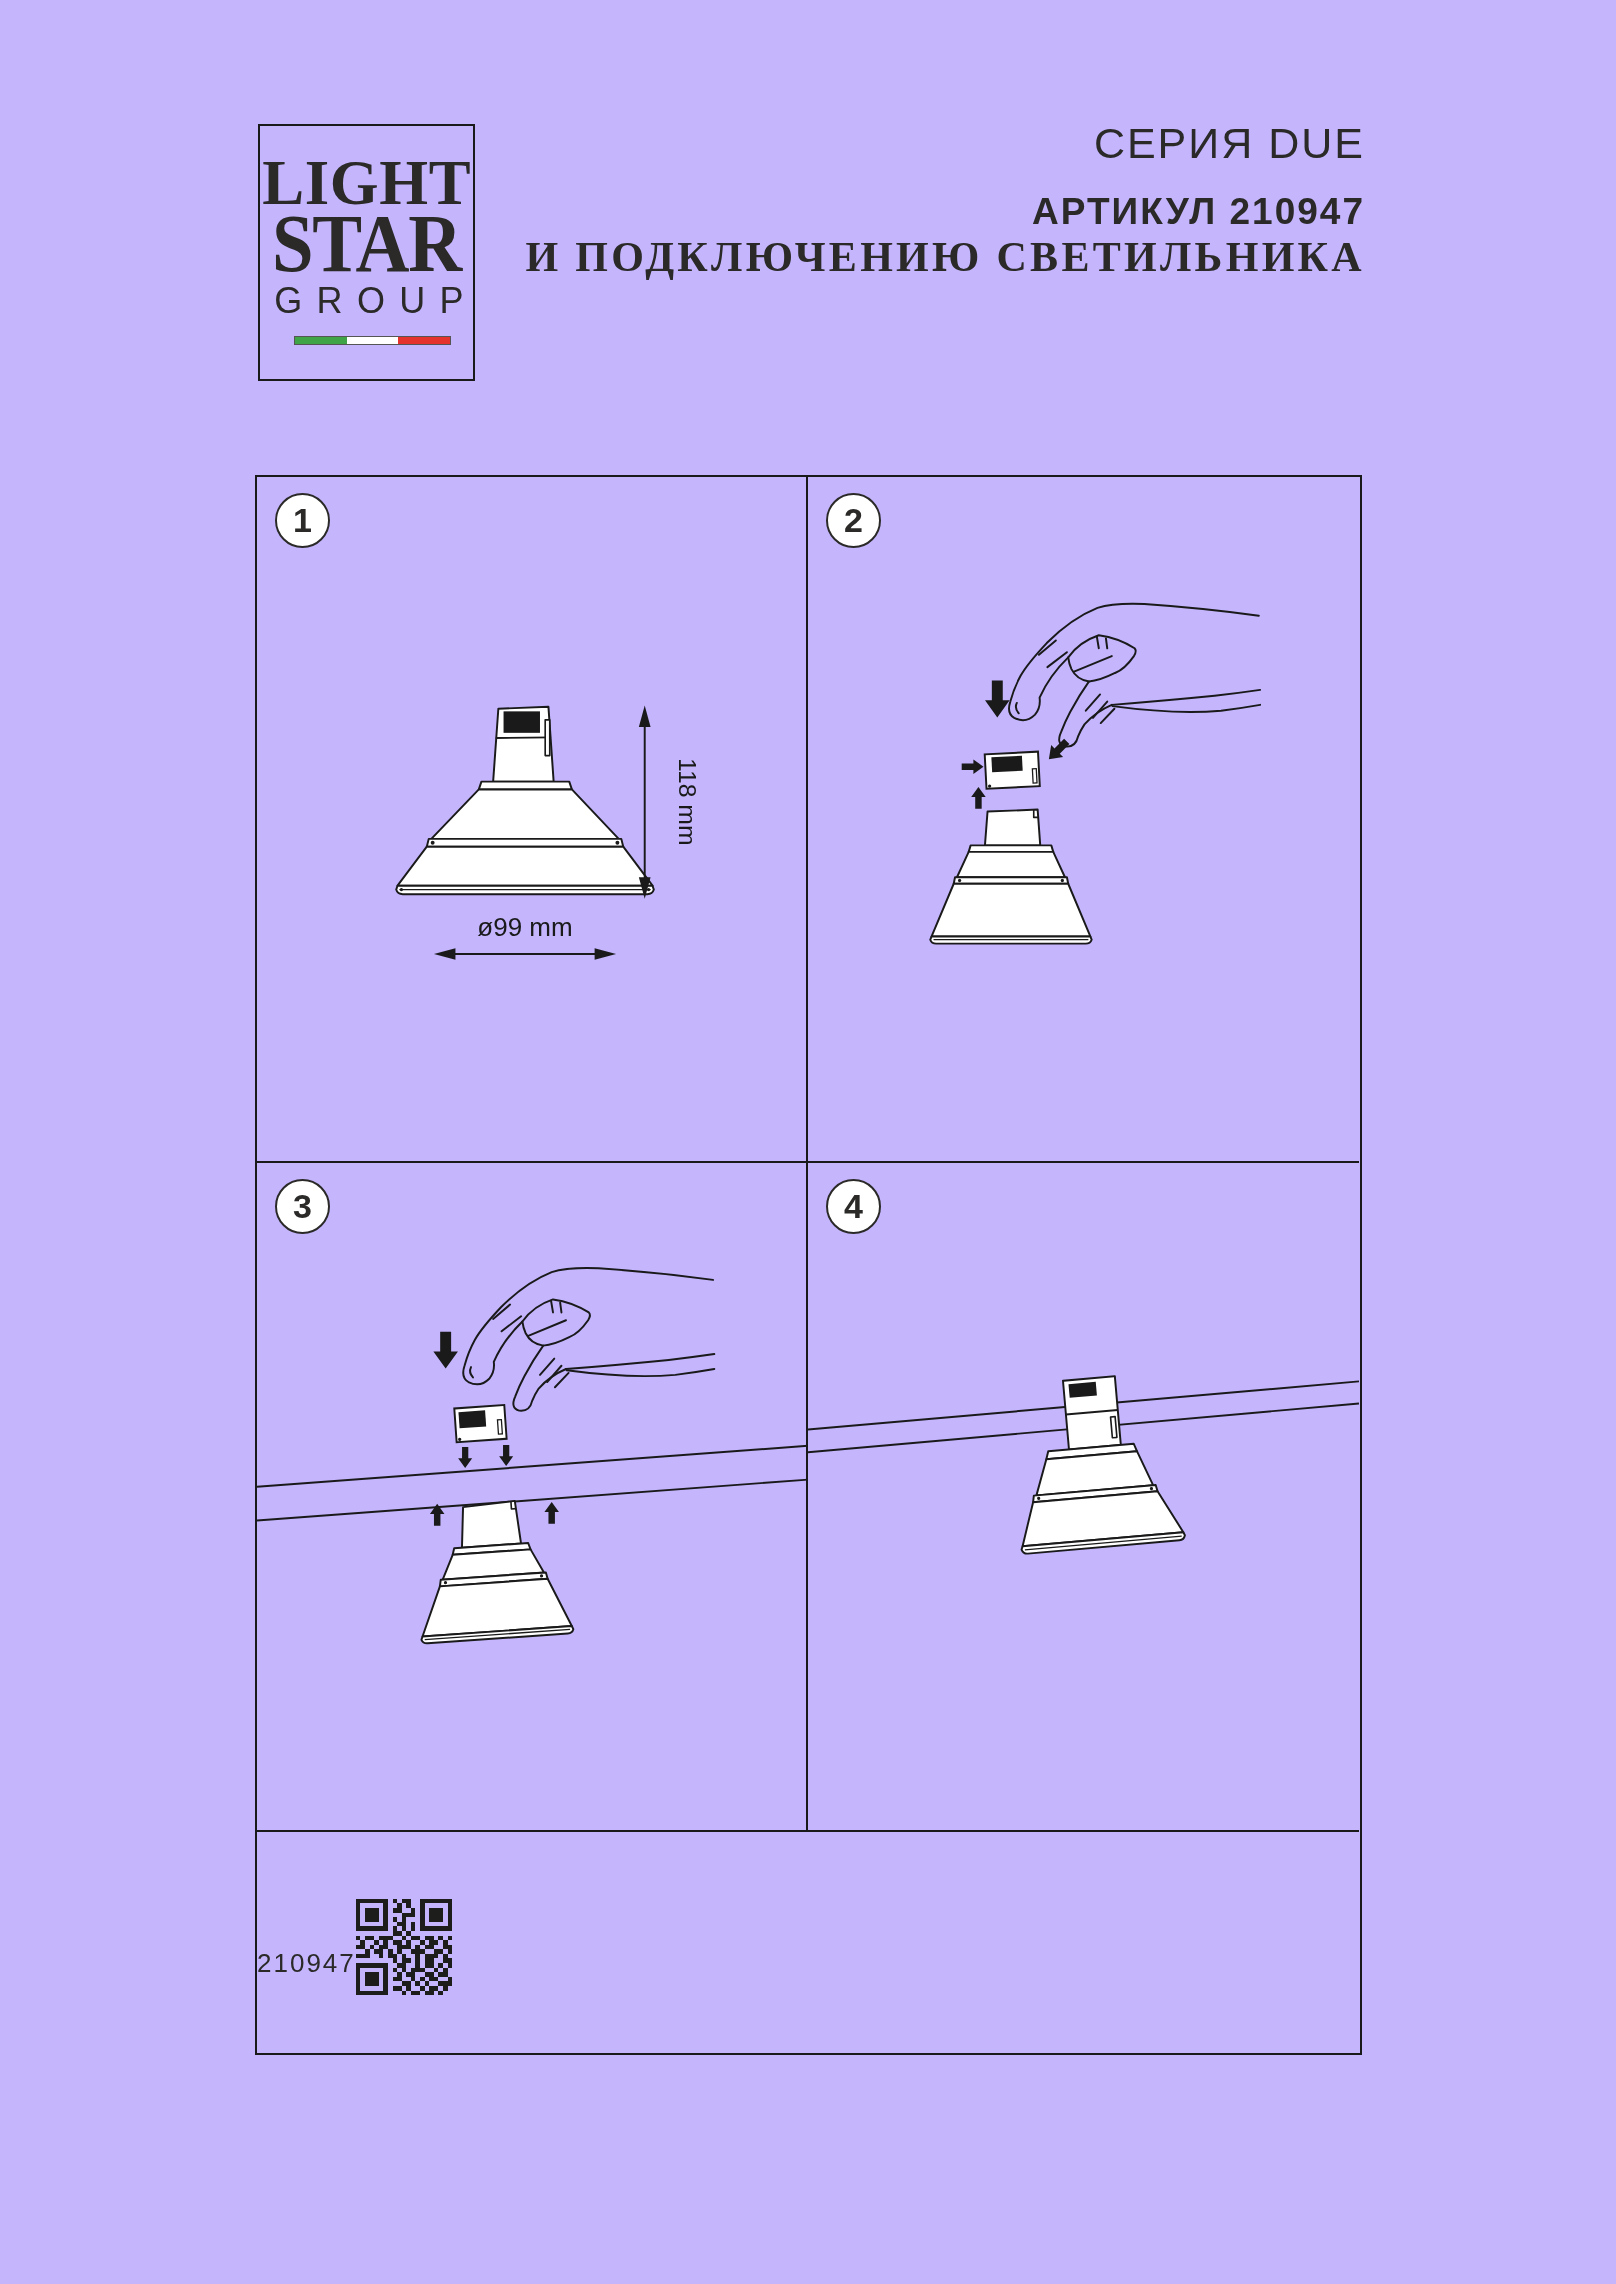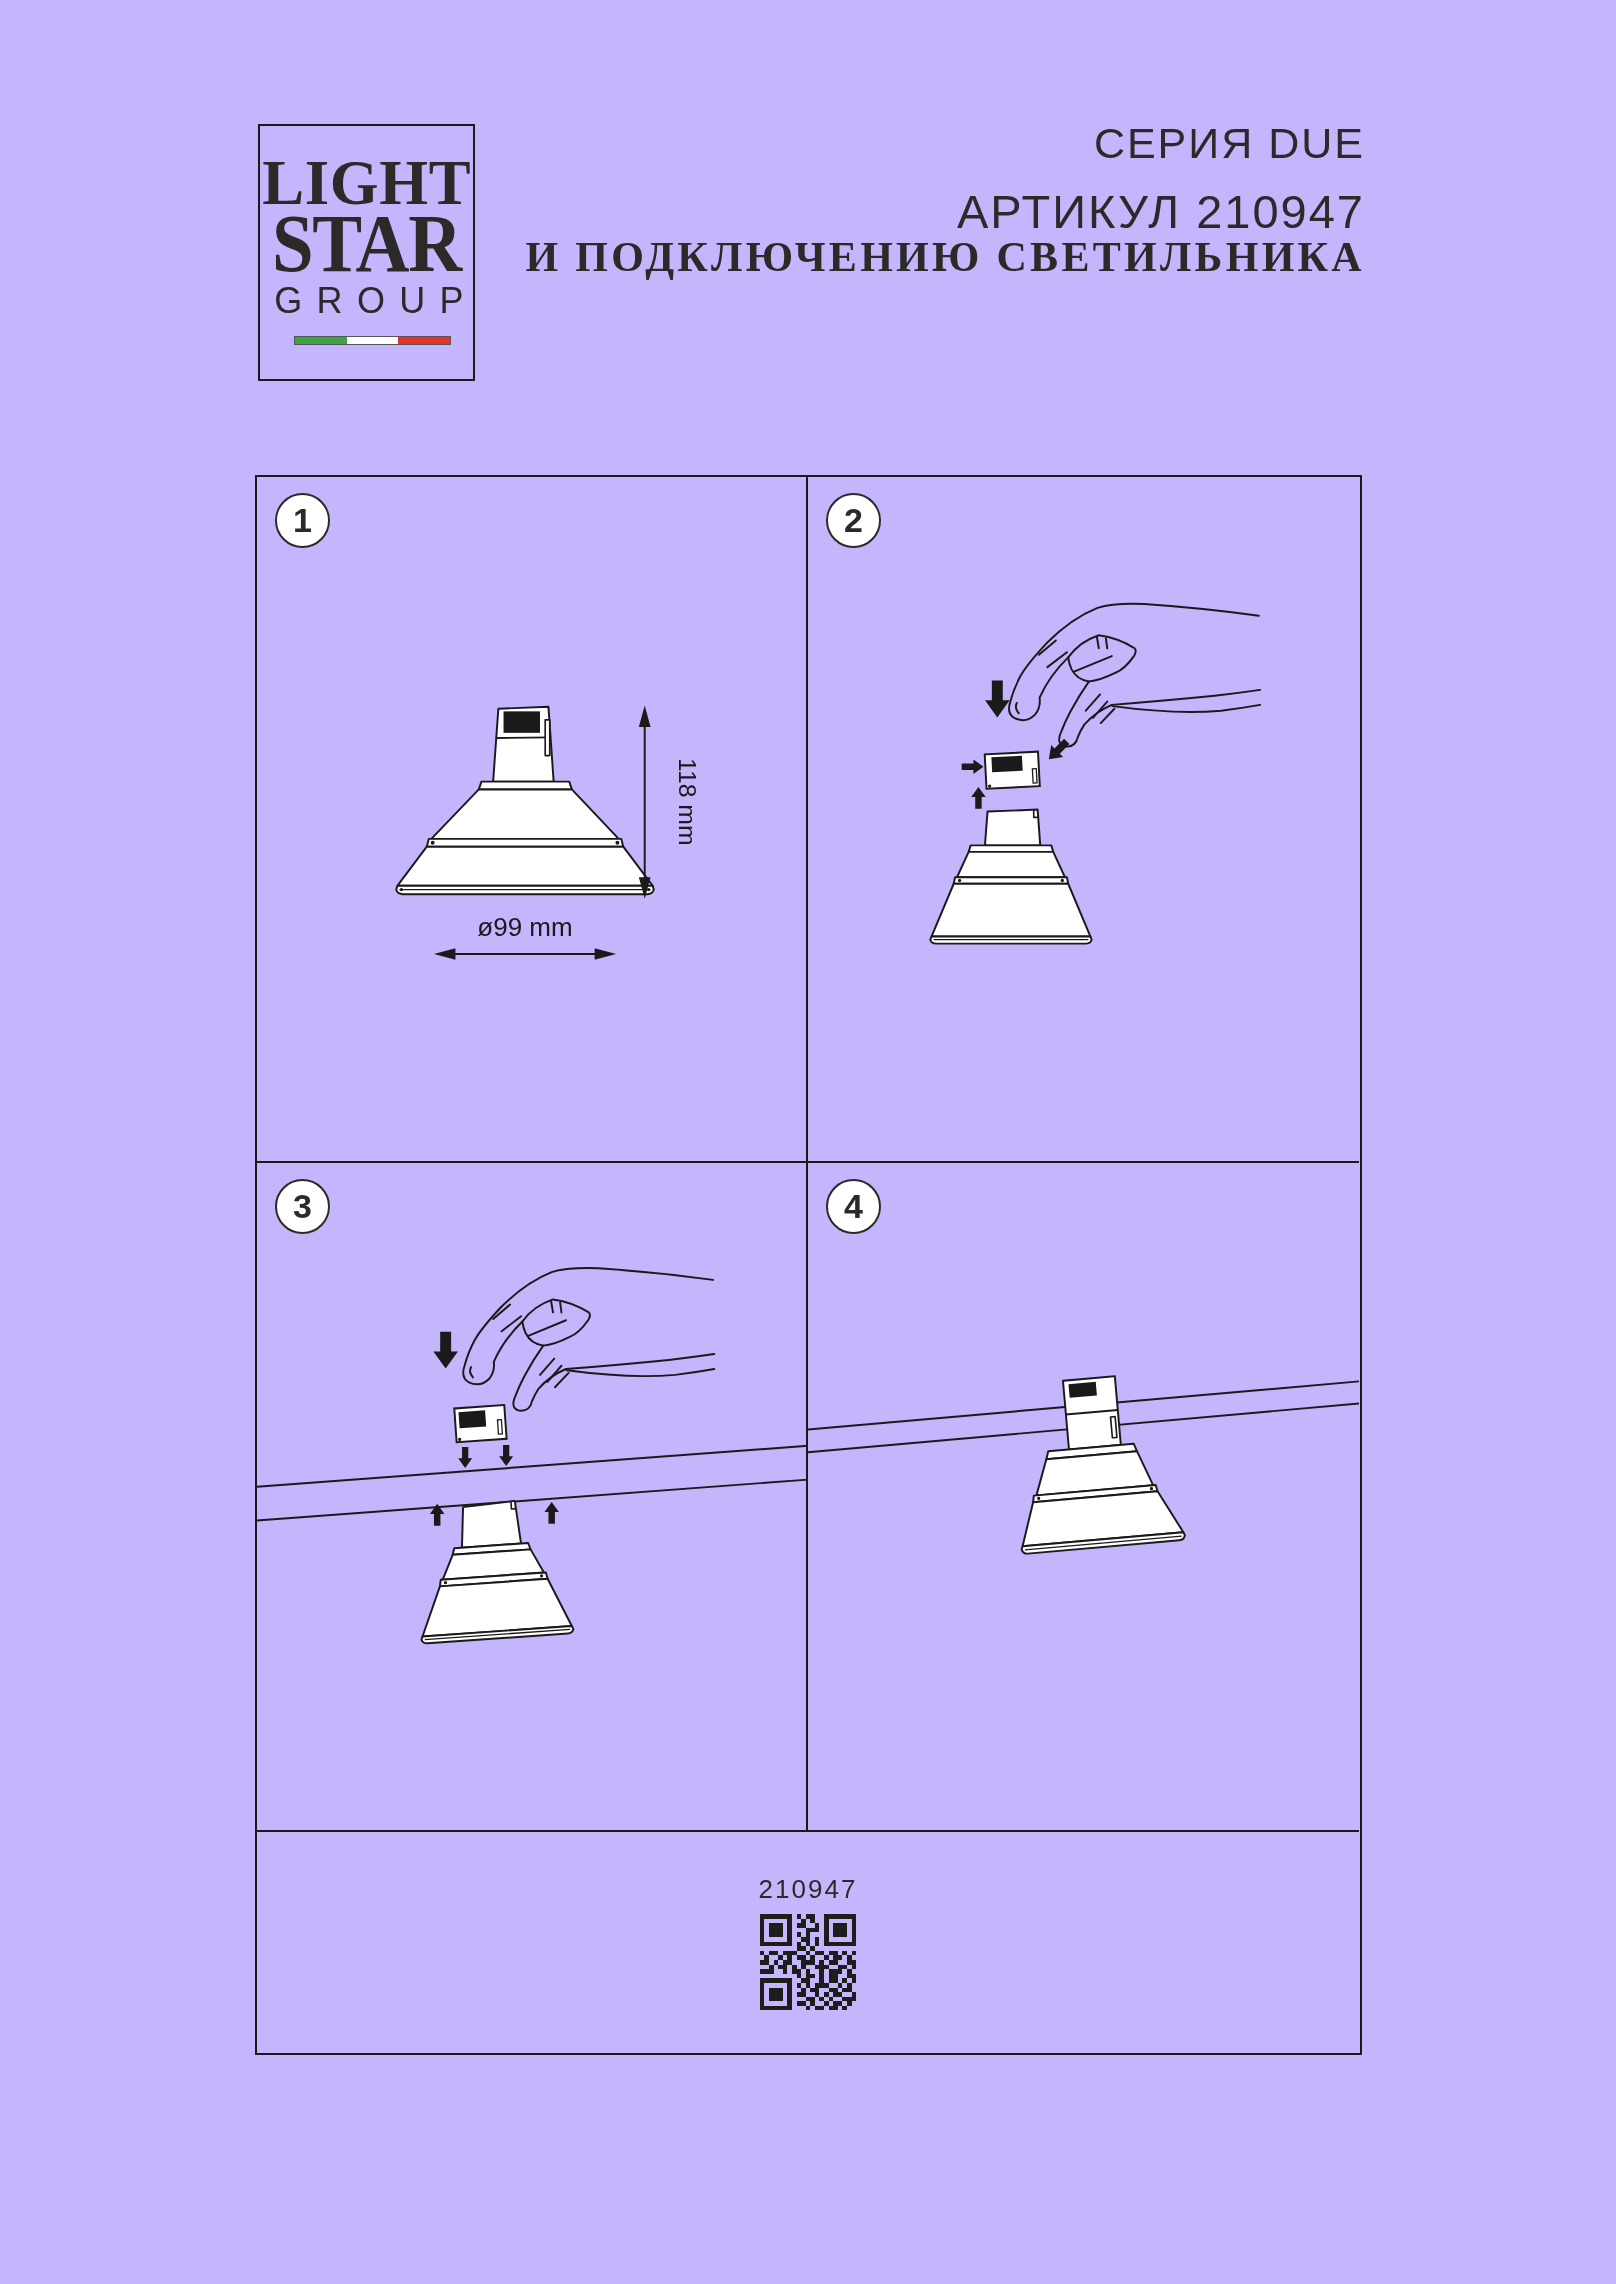--- a/index.html
+++ b/index.html
@@ -15,34 +15,34 @@
              line-height:68px;letter-spacing:-1.3px;transform:scaleX(.90);}
   .logo-group{margin-top:9px;font-size:36px;font-weight:400;letter-spacing:14.3px;
               text-indent:14.3px;line-height:29px;}
   .flag{position:absolute;left:34px;bottom:34px;width:155px;height:7.2px;
         border:0.7px solid #555;display:flex;}
   .flag span{flex:1 1 0;}
 
   
   #header-block{position:absolute;top:120px;right:251px;text-align:right;}
   .hdr-series{font-size:43px;font-weight:400;letter-spacing:2px;line-height:46px;margin-bottom:23.4px;}
-  .hdr-article{font-size:47px;font-weight:400;letter-spacing:2px;line-height:46px;}
+  .hdr-article{font-size:37px;font-weight:700;letter-spacing:2px;line-height:46px;}
   .hdr-inst1{margin-top:69px;font-size:42px;font-weight:700;letter-spacing:6.5px;line-height:40px;}
   .hdr-inst2{font-size:42px;font-weight:700;letter-spacing:3.3px;line-height:40px;margin-top:1.3px;font-family:Liberation Serif, serif;}
 
   
   #grid{position:absolute;left:255px;top:475px;width:1107px;height:1580px;
         border:2px solid #1a1a1a;box-sizing:border-box;
         display:grid;grid-template-columns:551px 551px;grid-template-rows:686px 669px 221px;}
   .panel{position:relative;box-sizing:border-box;}
   .p1{border-right:2px solid #1a1a1a;border-bottom:2px solid #1a1a1a;}
   .p2{border-bottom:2px solid #1a1a1a;}
   .p3{border-right:2px solid #1a1a1a;border-bottom:2px solid #1a1a1a;}
   .p4{border-bottom:2px solid #1a1a1a;}
-  .pbottom{grid-column:1 / span 2;display:flex;flex-direction:column;align-items:center;}
+  .pbottom{grid-column:1 / span 2;display:flex;flex-direction:row;align-items:center;}
   .panel svg.art{position:absolute;left:0;top:0;}
 
   .badge{position:absolute;left:18px;top:15.6px;width:55px;height:55px;border:2px solid #2b2a29;
          border-radius:50%;box-sizing:border-box;display:flex;align-items:center;justify-content:center;
          font-size:34px;font-weight:600;color:#2b2a29;background:#fff;z-index:2;}
 
   
   .article-code{margin-top:42px;font-size:26px;font-weight:400;letter-spacing:2px;color:#2b2a29;}
   .qr{margin-top:9px;}
   .qr-row{display:flex;height:4.6px;}

